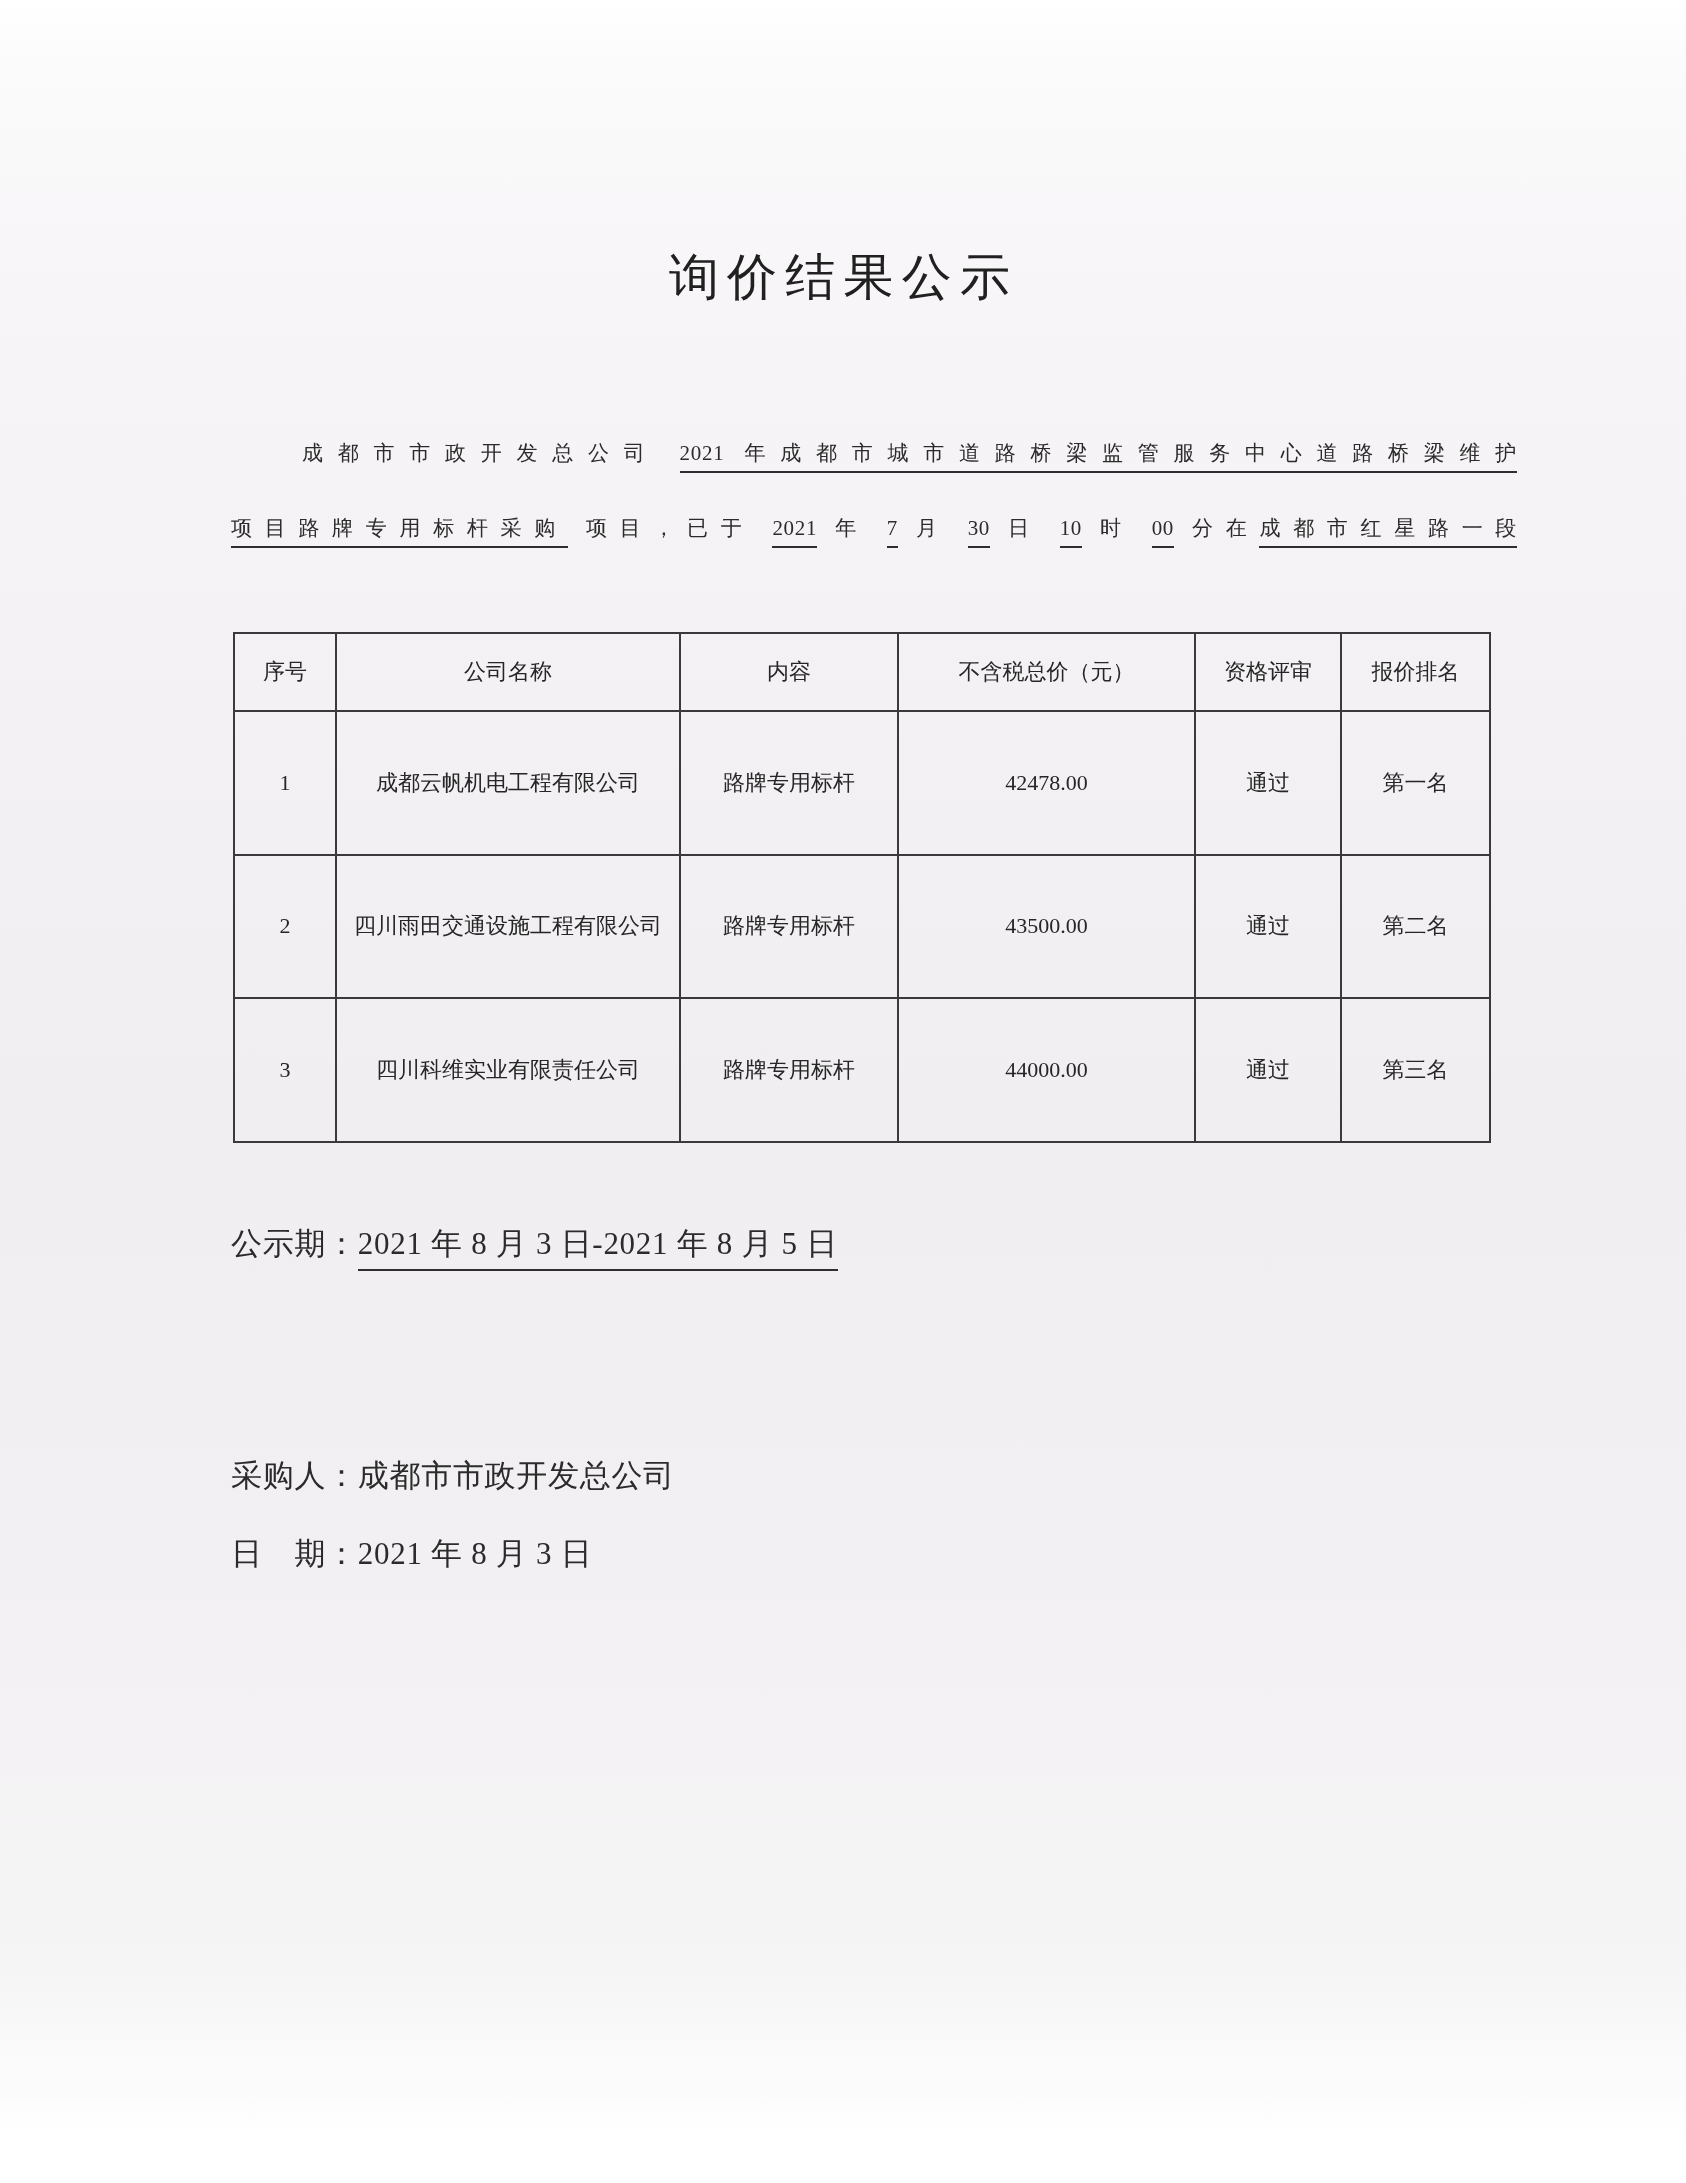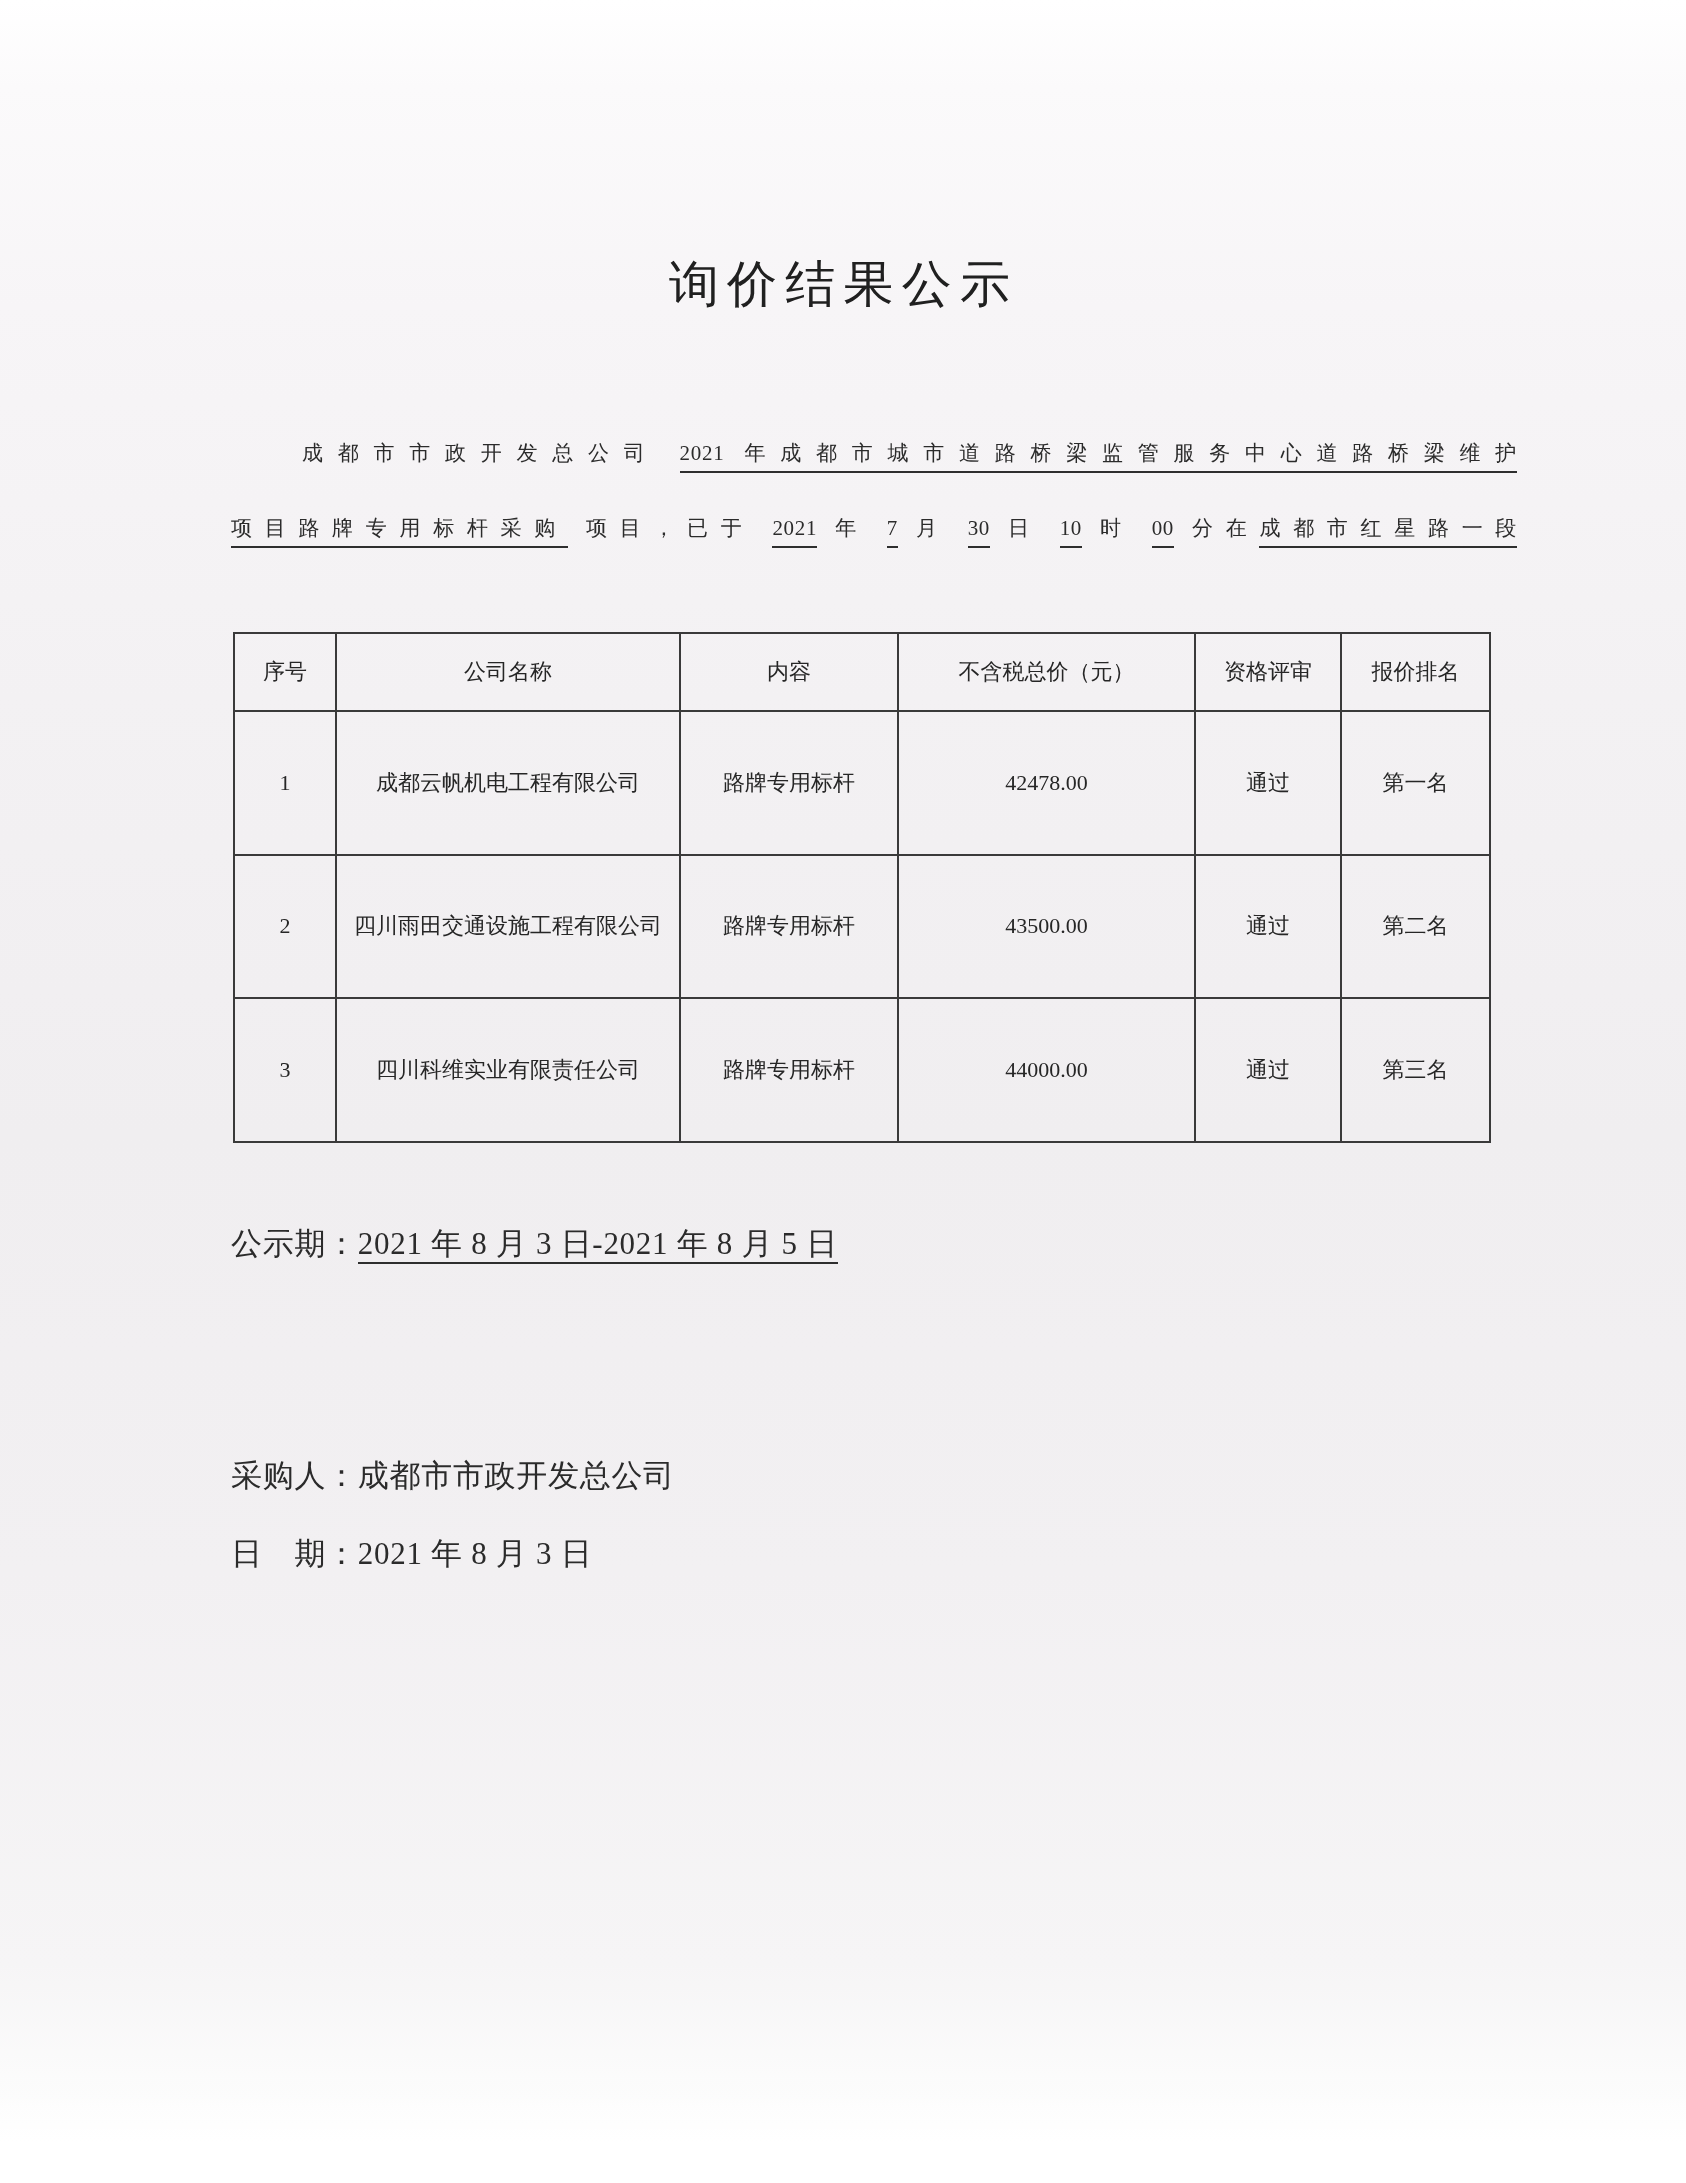--- a/index.html
+++ b/index.html
@@ -16,21 +16,21 @@
   }
   
   .page::after {
     content:""; position:absolute; left:0; right:0; bottom:0; height:92px;
     background:linear-gradient(180deg, rgba(255,255,255,0) 0%, #ffffff 55%);
     pointer-events:none;
   }
 
   .title {
     position:absolute; top:239px; left:0; right:0;
-    margin:12px; text-align:center;
+    margin:5px; text-align:center;
     font-family:"Liberation Sans","DejaVu Sans",sans-serif;
     font-weight:500; font-size:50px; letter-spacing:8.2px; color:#202020;
   }
 
   .para {
     position:absolute; top:416px; left:231px; width:1286px;
     font-size:21px; line-height:75px; letter-spacing:0.7px;
   }
   .pline { height:75px; }
   .pline.justify { text-align:justify; text-align-last:justify; }
@@ -47,21 +47,21 @@
     padding:2.7px 12.2px; line-height:42px; font-weight:normal;
     overflow:hidden;
   }
   table.results thead th { height:71px; }
   table.results tbody td { height:136px; }
 
   .foot-line { position:absolute; left:231px; font-size:31px; letter-spacing:0.7px; white-space:nowrap; }
   .publicity  { top:1223px; }
   .purchaser  { top:1455px; }
   .date-line  { top:1533px; }
-  .foot-line .val-u { border-bottom:2.7px solid #2e2e2e; padding-bottom:1px; }
+  .foot-line .val-u { border-bottom:2.7px solid #2e2e2e; padding-bottom:8px; }
 </style>
 </head>
 <body>
 
 <div class="page">
 
   <h1 class="title">询价结果公示</h1>
 
   <div class="para">
     <div class="pline justify first">

